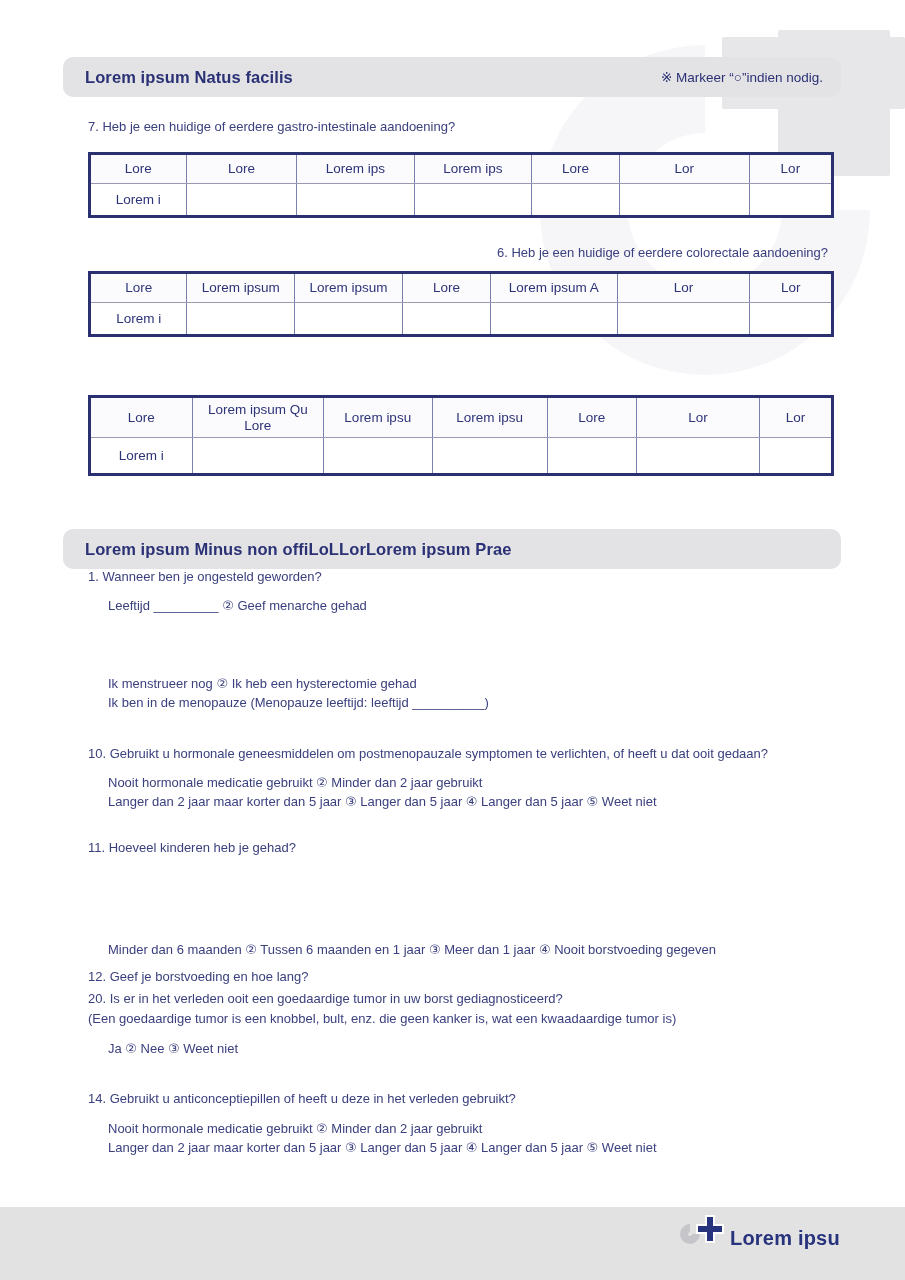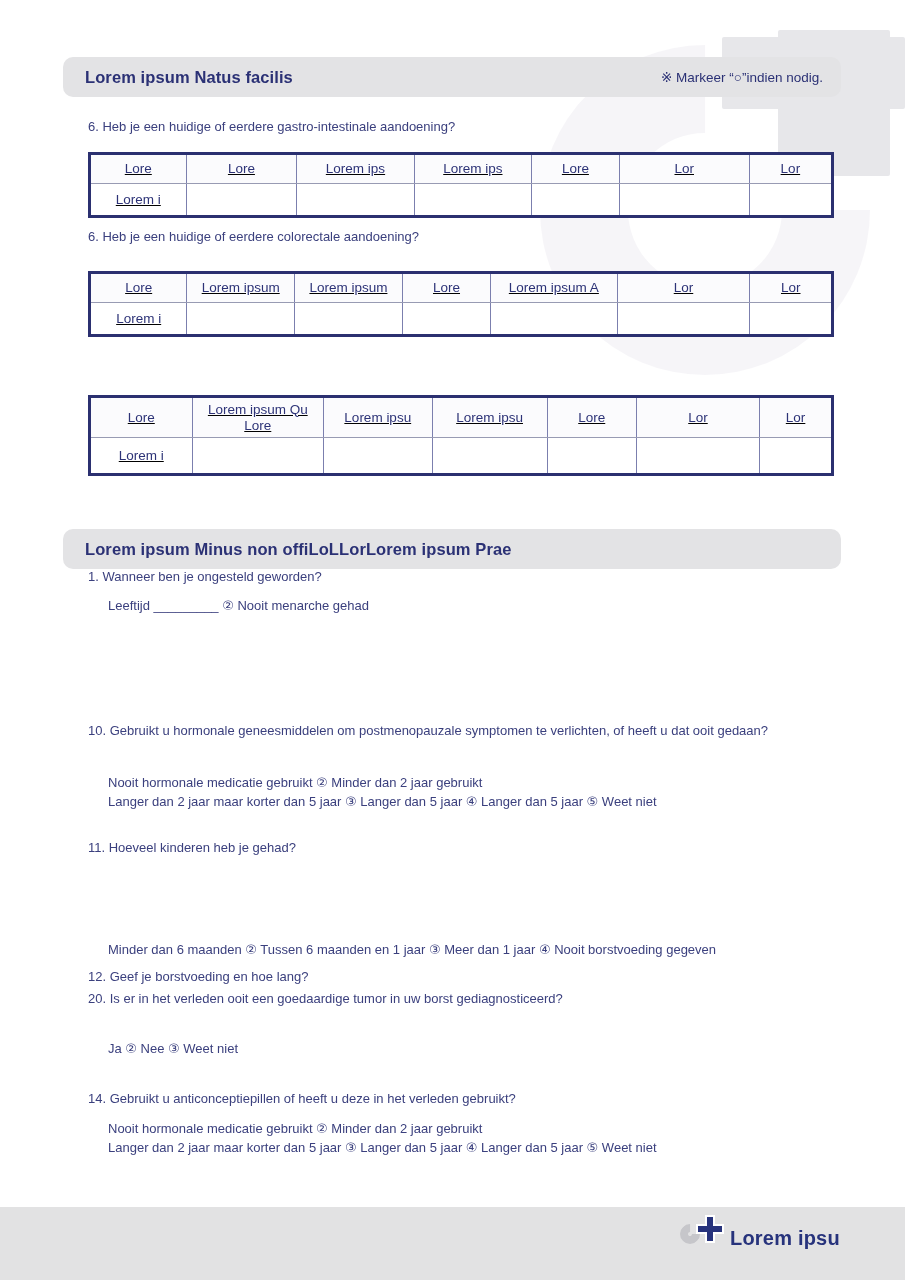--- a/index.html
+++ b/index.html
@@ -40,34 +40,34 @@
 
   
   .qlabel {
     position:absolute; left:88px; font-size:13px; color:#3b407e;
     line-height:19.5px; width:740px;
   }
   .opts {
     position:absolute; left:108px; font-size:13px; color:#3b407e;
     line-height:19px; width:720px;
   }
-  #q5l  { top:117px; }  #q6l  { top:227px; }  #q7l  { top:362px; }
+  #q5l  { top:117px; }  #q6l  { top:243px;text-align:right; }  #q7l  { top:362px; }
   #q8l  { top:567px; }  #q8o  { top:596px; }
   #q9l  { top:641px; }  #q9o  { top:674px; }
-  #q10l { top:721px; }  #q10o { top:773px; }
+  #q10l { top:744px; }  #q10o { top:773px; }
   #q11l { top:838px; }  #q11o { top:867px; left:104px; }
   #q12l { top:967px; }  #q12o { top:940px; }
   #q13l { top:989px; }  #q13o { top:1039px; }
   #q14l { top:1089px; } #q14o { top:1119px; }
 
   
   table.qtable {
     position:absolute; left:88px; width:746px;
     border-collapse:collapse; table-layout:fixed;
-    border:3px solid #2b3070; background:#ffffff;text-decoration:underline;
+    border:3px solid #2b3070; background:#ffffff;
   }
   #q5t { top:152px; } #q6t { top:271px; } #q7t { top:395px; }
   table.qtable th, table.qtable td {
     border-left:1px solid #7b7fae; border-right:1px solid #7b7fae;
     font-size:13.5px; color:#2d3377; text-align:center; vertical-align:middle;
     overflow:hidden;
   }
   table.qtable th {
     font-weight:normal; background:#fbfbfd; height:30px; line-height:16px;
     border-bottom:1px solid #989bb3; padding:2px 4px;
@@ -107,21 +107,21 @@
   <div class="wm-plus" data-name="watermark-logo-plus-icon">
     <span class="bar-v" data-name="watermark-plus-vertical-bar"></span>
     <span class="bar-h" data-name="watermark-plus-horizontal-bar"></span>
   </div>
 
   <div class="section-bar" id="bar1" data-name="section-header-1">
     <span class="bar-title" data-name="section-1-title">Lorem ipsum Natus facilis</span>
     <span class="bar-note" data-name="mark-circle-note">※ Markeer “○”indien nodig.</span>
   </div>
 
-  <div class="qlabel" id="q5l" data-name="question-5-label">6. Heb je een huidige of eerdere gastro-intestinale aandoening?</div>
+  <div class="qlabel" id="q5l" data-name="question-5-label">7. Heb je een huidige of eerdere gastro-intestinale aandoening?</div>
   <table class="qtable" id="q5t" data-name="question-5-table">
       <colgroup>
         <col style="width: 13%;">
         <col style="width: 14.9%;">
         <col style="width: 15.8%;">
         <col style="width: 15.8%;">
         <col style="width: 11.8%;">
         <col style="width: 17.5%;">
         <col style="width: 11.2%;">
       </colgroup>
@@ -217,39 +217,44 @@
         </tr>
       </tbody>
     </table>
 
   <div class="section-bar" id="bar2" data-name="section-header-2">
     <span class="bar-title" data-name="section-2-title">Lorem ipsum Minus non offiLoLLorLorem ipsum Prae</span>
   </div>
 
   <div class="qlabel" id="q8l" data-name="question-8-label">1. Wanneer ben je ongesteld geworden?</div>
   <div class="opts" id="q8o" data-name="question-8-options">
-    <div data-name="option-line">Leeftijd _________ ② Nooit menarche gehad</div>
-  </div>
-
+    <div data-name="option-line">Leeftijd _________ ② Geef menarche gehad</div>
+  </div>
+
+  <div class="opts" id="q9o" data-name="question-9-options">
+    <div data-name="option-line">Ik menstrueer nog ② Ik heb een hysterectomie gehad</div>
+    <div data-name="option-line">Ik ben in de menopauze (Menopauze leeftijd: leeftijd __________)</div>
+  </div>
 
   <div class="qlabel" id="q10l" data-name="question-10-label">10. Gebruikt u hormonale geneesmiddelen om postmenopauzale symptomen te verlichten, of heeft u dat ooit gedaan?</div>
   <div class="opts" id="q10o" data-name="question-10-options">
     <div data-name="option-line">Nooit hormonale medicatie gebruikt ② Minder dan 2 jaar gebruikt</div>
     <div data-name="option-line">Langer dan 2 jaar maar korter dan 5 jaar ③ Langer dan 5 jaar ④ Langer dan 5 jaar ⑤ Weet niet</div>
   </div>
 
   <div class="qlabel" id="q11l" data-name="question-11-label">11. Hoeveel kinderen heb je gehad?</div>
 
   <div class="qlabel" id="q12l" data-name="question-12-label">12. Geef je borstvoeding en hoe lang?</div>
   <div class="opts" id="q12o" data-name="question-12-options">
     <div data-name="option-line">Minder dan 6 maanden ② Tussen 6 maanden en 1 jaar ③ Meer dan 1 jaar ④ Nooit borstvoeding gegeven</div>
   </div>
 
   <div class="qlabel" id="q13l" data-name="question-13-label">
     <div data-name="question-13-label-line">20. Is er in het verleden ooit een goedaardige tumor in uw borst gediagnosticeerd?</div>
+    <div data-name="question-13-sublabel">(Een goedaardige tumor is een knobbel, bult, enz. die geen kanker is, wat een kwaadaardige tumor is)</div>
   </div>
   <div class="opts" id="q13o" data-name="question-13-options">
     <div data-name="option-line">Ja ② Nee ③ Weet niet</div>
   </div>
 
   <div class="qlabel" id="q14l" data-name="question-14-label">14. Gebruikt u anticonceptiepillen of heeft u deze in het verleden gebruikt?</div>
   <div class="opts" id="q14o" data-name="question-14-options">
     <div data-name="option-line">Nooit hormonale medicatie gebruikt ② Minder dan 2 jaar gebruikt</div>
     <div data-name="option-line">Langer dan 2 jaar maar korter dan 5 jaar ③ Langer dan 5 jaar ④ Langer dan 5 jaar ⑤ Weet niet</div>
   </div>

